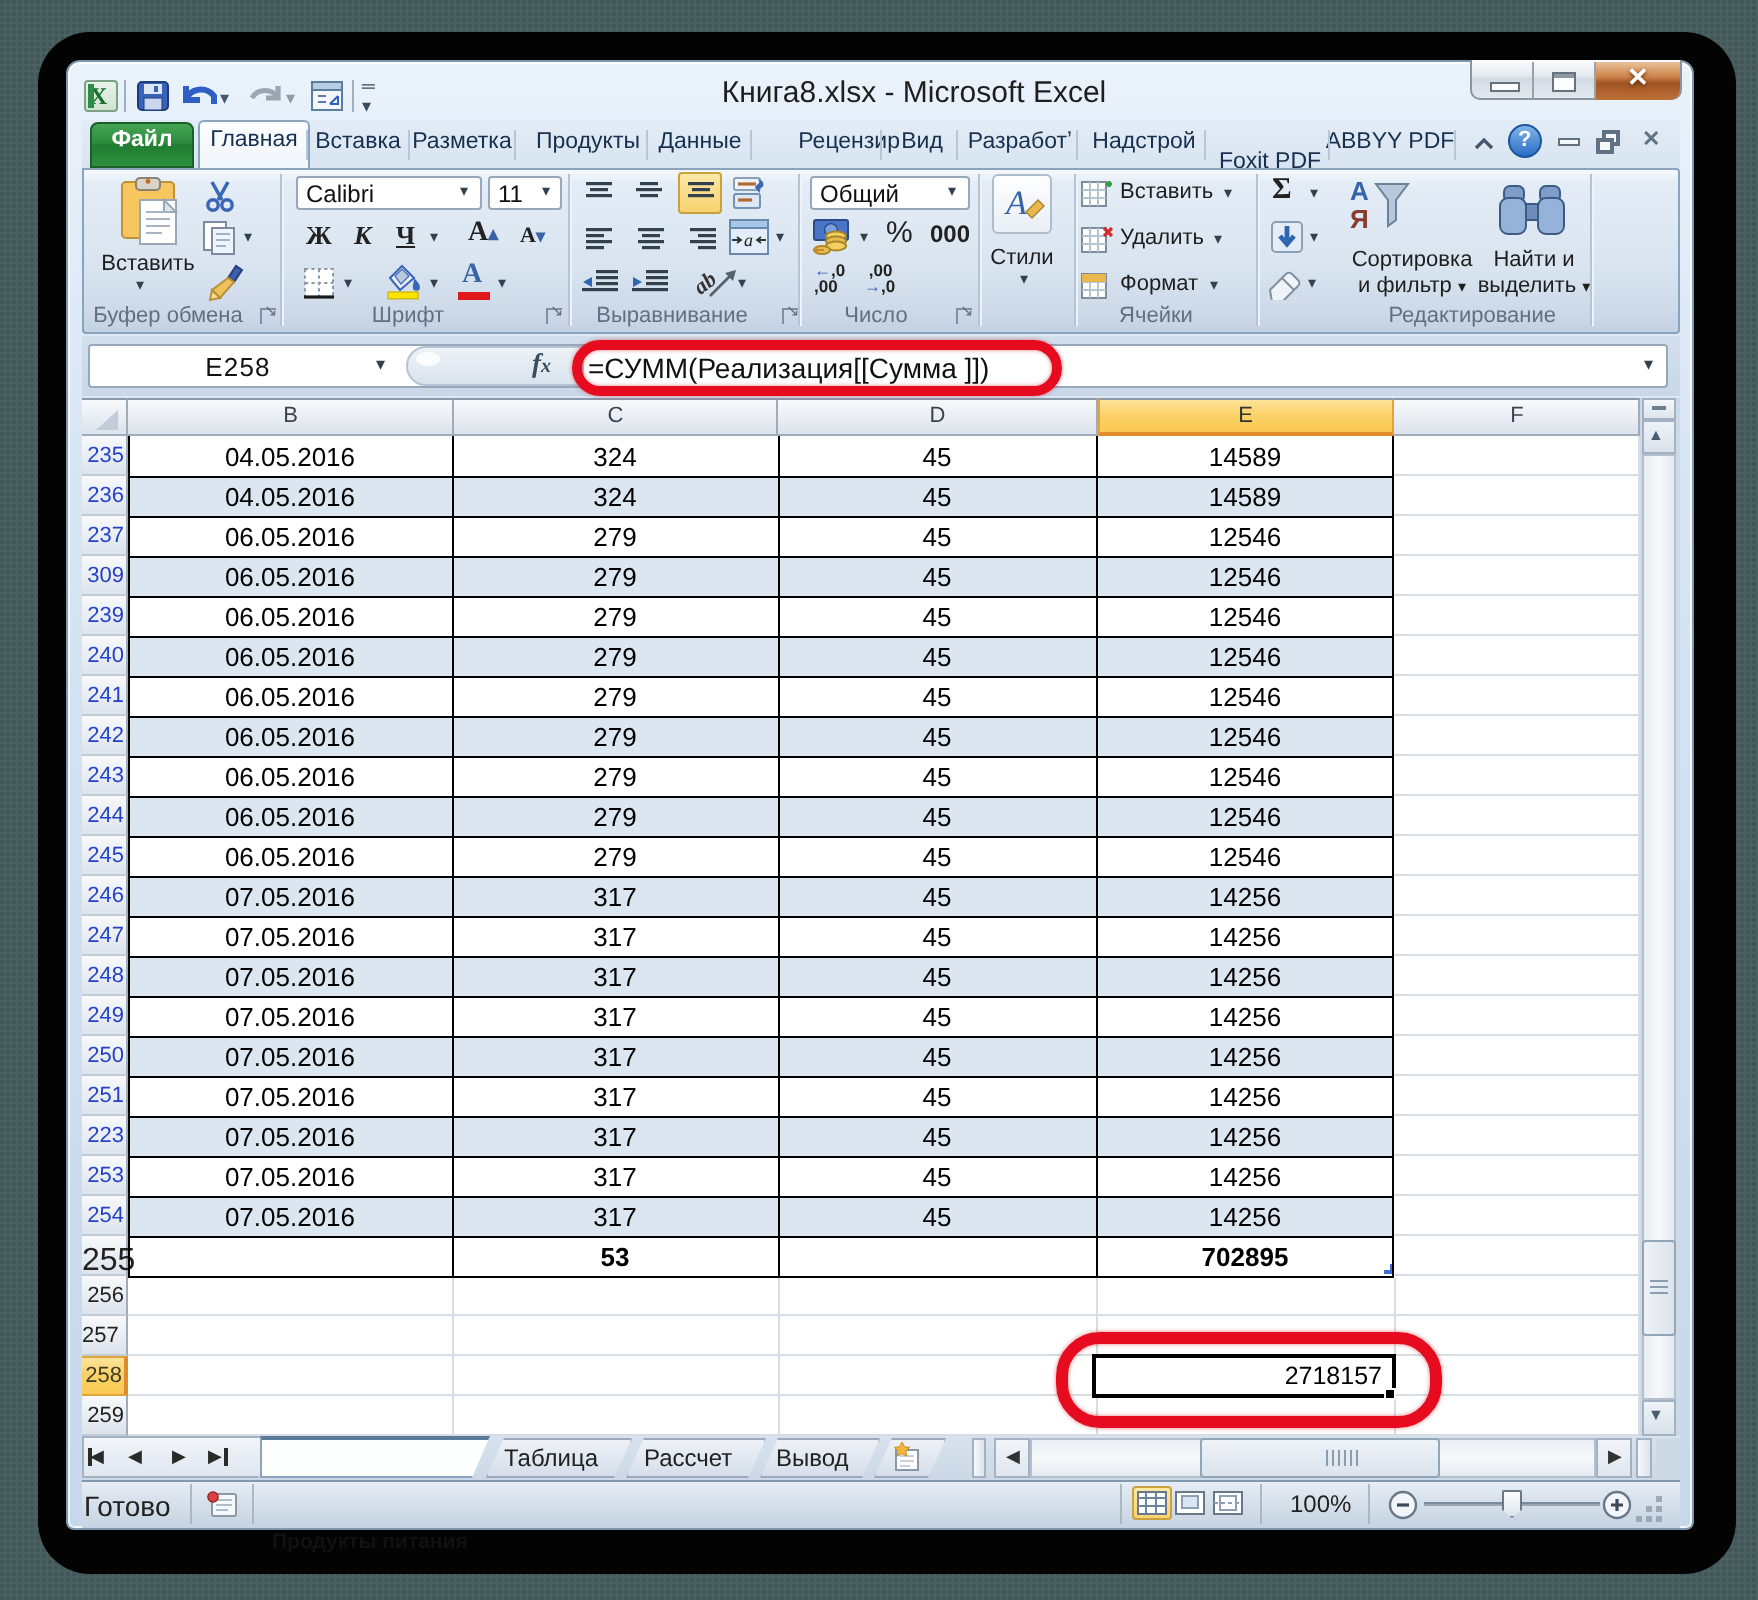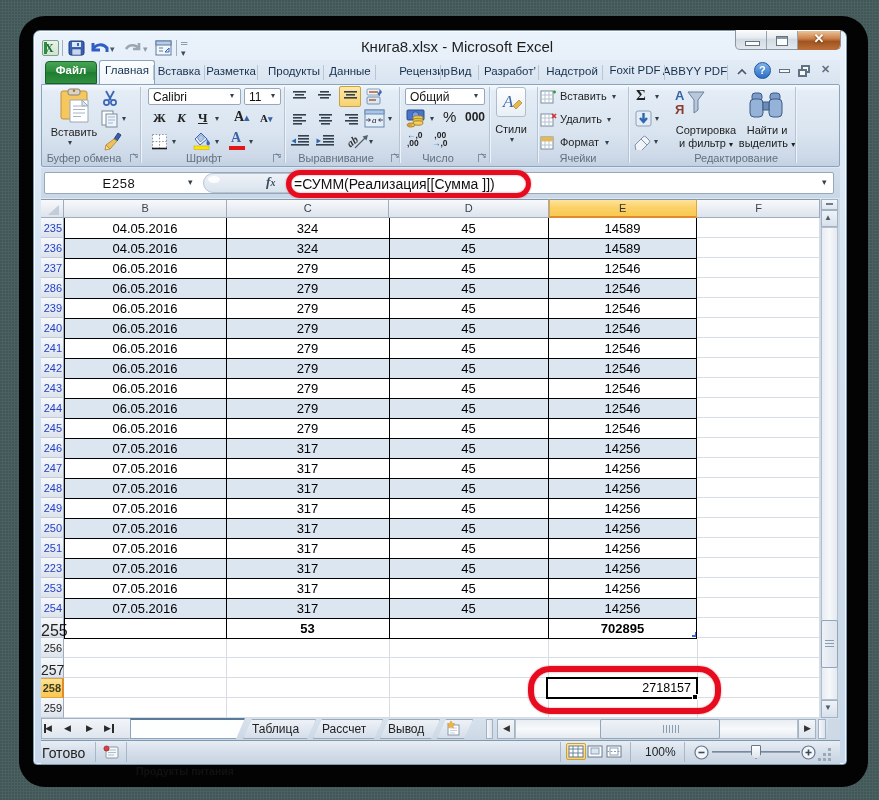--- a/index.html
+++ b/index.html
@@ -55,21 +55,21 @@
 <div class="a" style="left:99px;top:60px;width:56px;height:24px;background:linear-gradient(#fbfdfe,#f1f6fb);border:1px solid #8ba4bd;border-bottom:none;border-radius:3px 3px 0 0"></div>
 <div class="tx" style="left:99px;top:64px;width:56px;text-align:center;font-size:11.5px;color:#15314f">Главная</div>
 <div class="tx" style="left:139px;top:65px;width:80px;text-align:center;font-size:11.5px;color:#16304e">Вставка</div>
 <div class="tx" style="left:191px;top:65px;width:80px;text-align:center;font-size:11.5px;color:#16304e">Разметка</div>
 <div class="tx" style="left:254px;top:65px;width:80px;text-align:center;font-size:11.5px;color:#16304e">Продукты</div>
 <div class="tx" style="left:310px;top:65px;width:80px;text-align:center;font-size:11.5px;color:#16304e">Данные</div>
 <div class="tx" style="left:370px;top:65px;width:80px;text-align:right;font-size:11.5px;color:#16304e">Рецензир</div>
 <div class="tx" style="left:421px;top:65px;width:80px;text-align:center;font-size:11.5px;color:#16304e">Вид</div>
 <div class="tx" style="left:470px;top:65px;width:80px;text-align:center;font-size:11.5px;color:#16304e">Разработʼ</div>
 <div class="tx" style="left:532px;top:65px;width:80px;text-align:center;font-size:11.5px;color:#16304e">Надстрой</div>
-<div class="tx" style="left:595px;top:64px;width:80px;text-align:center;font-size:11.5px;color:#16304e">Foxit PDF</div>
+<div class="tx" style="left:595px;top:75px;width:80px;text-align:center;font-size:11.5px;color:#16304e">Foxit PDF</div>
 <div class="tx" style="left:655px;top:65px;width:80px;text-align:center;font-size:11.5px;color:#16304e">ABBYY PDF</div>
 <div class="a" style="left:153px;top:65px;width:1px;height:15px;background:#b8c6d6"></div>
 <div class="a" style="left:204px;top:65px;width:1px;height:15px;background:#b8c6d6"></div>
 <div class="a" style="left:257px;top:65px;width:1px;height:15px;background:#b8c6d6"></div>
 <div class="a" style="left:323px;top:65px;width:1px;height:15px;background:#b8c6d6"></div>
 <div class="a" style="left:375px;top:65px;width:1px;height:15px;background:#b8c6d6"></div>
 <div class="a" style="left:440px;top:65px;width:1px;height:15px;background:#b8c6d6"></div>
 <div class="a" style="left:478px;top:65px;width:1px;height:15px;background:#b8c6d6"></div>
 <div class="a" style="left:538px;top:65px;width:1px;height:15px;background:#b8c6d6"></div>
 <div class="a" style="left:602px;top:65px;width:1px;height:15px;background:#b8c6d6"></div>
@@ -343,21 +343,21 @@
 <div class="tx" style="left:548px;top:241px;width:149px;text-align:center;font-size:13px;color:#000">14589</div>
 <div class="a" style="left:697px;top:257px;width:123px;height:1px;background:#d6dde5"></div>
 <div class="a" style="left:41px;top:258px;width:23px;height:20px;background:linear-gradient(#f7f9fb,#e9edf3 55%,#dde3ec);border-right:1px solid #9eacbc;border-bottom:1px solid #c3ccd6"></div>
 <div class="tx" style="left:41px;top:261.5px;width:21px;text-align:right;font-size:11px;color:#2442c8">237</div>
 <div class="tx" style="left:64px;top:261px;width:162px;text-align:center;font-size:13px;color:#000">06.05.2016</div>
 <div class="tx" style="left:226px;top:261px;width:163px;text-align:center;font-size:13px;color:#000">279</div>
 <div class="tx" style="left:389px;top:261px;width:159px;text-align:center;font-size:13px;color:#000">45</div>
 <div class="tx" style="left:548px;top:261px;width:149px;text-align:center;font-size:13px;color:#000">12546</div>
 <div class="a" style="left:697px;top:277px;width:123px;height:1px;background:#d6dde5"></div>
 <div class="a" style="left:41px;top:278px;width:23px;height:20px;background:linear-gradient(#f7f9fb,#e9edf3 55%,#dde3ec);border-right:1px solid #9eacbc;border-bottom:1px solid #c3ccd6"></div>
-<div class="tx" style="left:41px;top:281.5px;width:21px;text-align:right;font-size:11px;color:#2442c8">286</div>
+<div class="tx" style="left:41px;top:281.5px;width:21px;text-align:right;font-size:11px;color:#2442c8">309</div>
 <div class="a" style="left:64px;top:278px;width:633px;height:20px;background:#dce6f1"></div>
 <div class="tx" style="left:64px;top:281px;width:162px;text-align:center;font-size:13px;color:#000">06.05.2016</div>
 <div class="tx" style="left:226px;top:281px;width:163px;text-align:center;font-size:13px;color:#000">279</div>
 <div class="tx" style="left:389px;top:281px;width:159px;text-align:center;font-size:13px;color:#000">45</div>
 <div class="tx" style="left:548px;top:281px;width:149px;text-align:center;font-size:13px;color:#000">12546</div>
 <div class="a" style="left:697px;top:297px;width:123px;height:1px;background:#d6dde5"></div>
 <div class="a" style="left:41px;top:298px;width:23px;height:20px;background:linear-gradient(#f7f9fb,#e9edf3 55%,#dde3ec);border-right:1px solid #9eacbc;border-bottom:1px solid #c3ccd6"></div>
 <div class="tx" style="left:41px;top:301.5px;width:21px;text-align:right;font-size:11px;color:#2442c8">239</div>
 <div class="tx" style="left:64px;top:301px;width:162px;text-align:center;font-size:13px;color:#000">06.05.2016</div>
 <div class="tx" style="left:226px;top:301px;width:163px;text-align:center;font-size:13px;color:#000">279</div>
@@ -480,24 +480,24 @@
 <div class="a" style="left:41px;top:618px;width:23px;height:20px;background:linear-gradient(#f7f9fb,#e9edf3 55%,#dde3ec);border-right:1px solid #9eacbc;border-bottom:1px solid #c3ccd6"></div>
 <div class="tx" style="left:41px;top:621.5px;width:18px;text-align:center;font-size:16px;color:#222">255</div>
 <div class="tx" style="left:226px;top:621px;width:163px;text-align:center;font-size:13px;font-weight:bold;color:#000">53</div>
 <div class="tx" style="left:548px;top:621px;width:149px;text-align:center;font-size:13px;font-weight:bold;color:#000">702895</div>
 <div class="a" style="left:697px;top:637px;width:123px;height:1px;background:#d6dde5"></div>
 <div class="a" style="left:692px;top:632px;width:5px;height:5px;border-right:2px solid #3a6fd8;border-bottom:2px solid #3a6fd8"></div>
 <div class="a" style="left:41px;top:638px;width:23px;height:20px;background:linear-gradient(#f7f9fb,#e9edf3 55%,#dde3ec);border-right:1px solid #9eacbc;border-bottom:1px solid #c3ccd6"></div>
 <div class="tx" style="left:41px;top:641.5px;width:21px;text-align:right;font-size:11px;color:#222">256</div>
 <div class="a" style="left:64px;top:657px;width:756px;height:1px;background:#d6dde5"></div>
 <div class="a" style="left:41px;top:658px;width:23px;height:20px;background:linear-gradient(#f7f9fb,#e9edf3 55%,#dde3ec);border-right:1px solid #9eacbc;border-bottom:1px solid #c3ccd6"></div>
-<div class="tx" style="left:41px;top:661.5px;width:21px;text-align:center;font-size:14px;color:#222">257</div>
+<div class="tx" style="left:41px;top:661.5px;width:21px;text-align:left;font-size:11px;color:#222">257</div>
 <div class="a" style="left:64px;top:677px;width:756px;height:1px;background:#d6dde5"></div>
 <div class="a" style="left:41px;top:678px;width:23px;height:20px;background:linear-gradient(#fde49c,#fbd26a 45%,#f9c951);border-right:2px solid #e08b2d;border-bottom:1px solid #e3a33b;border-top:1px solid #e3a33b"></div>
-<div class="tx" style="left:40px;top:681.5px;width:21px;text-align:right;font-size:11px;font-weight:bold;color:#3c3c28">258</div>
+<div class="tx" style="left:40px;top:681.5px;width:21px;text-align:right;font-size:11px;font-weight:normal;color:#3c3c28">258</div>
 <div class="a" style="left:64px;top:697px;width:756px;height:1px;background:#d6dde5"></div>
 <div class="a" style="left:41px;top:698px;width:23px;height:20px;background:linear-gradient(#f7f9fb,#e9edf3 55%,#dde3ec);border-right:1px solid #9eacbc;border-bottom:1px solid #c3ccd6"></div>
 <div class="tx" style="left:41px;top:701.5px;width:21px;text-align:right;font-size:11px;color:#222">259</div>
 <div class="a" style="left:64px;top:717px;width:756px;height:1px;background:#d6dde5"></div>
 <div class="a" style="left:226px;top:638.5px;width:1px;height:79.5px;background:#d6dde5"></div>
 <div class="a" style="left:389px;top:638.5px;width:1px;height:79.5px;background:#d6dde5"></div>
 <div class="a" style="left:548px;top:638.5px;width:1px;height:79.5px;background:#d6dde5"></div>
 <div class="a" style="left:697px;top:638.5px;width:1px;height:79.5px;background:#d6dde5"></div>
 <div class="a" style="left:819px;top:218px;width:1px;height:500px;background:#d6dde5"></div>
 <div class="a" style="left:64px;top:237.5px;width:633px;height:1px;background:#000"></div>

